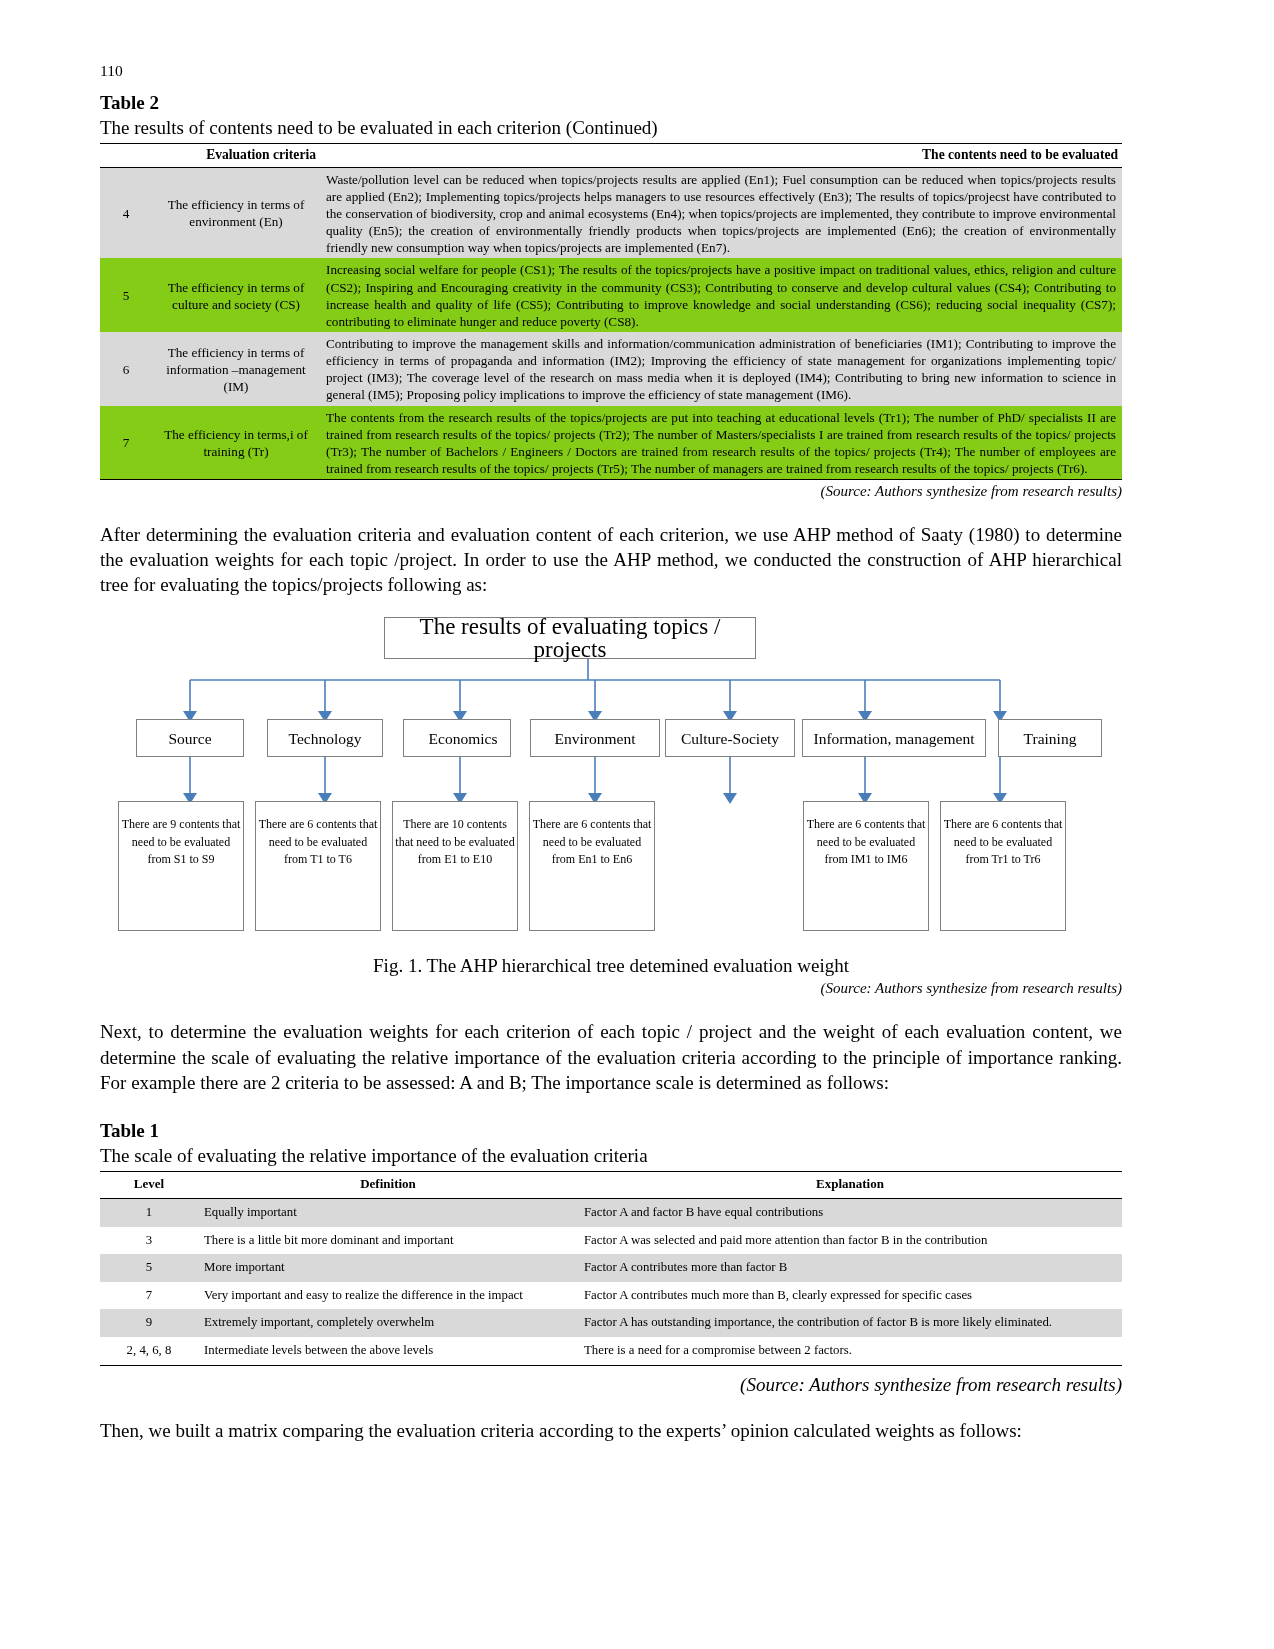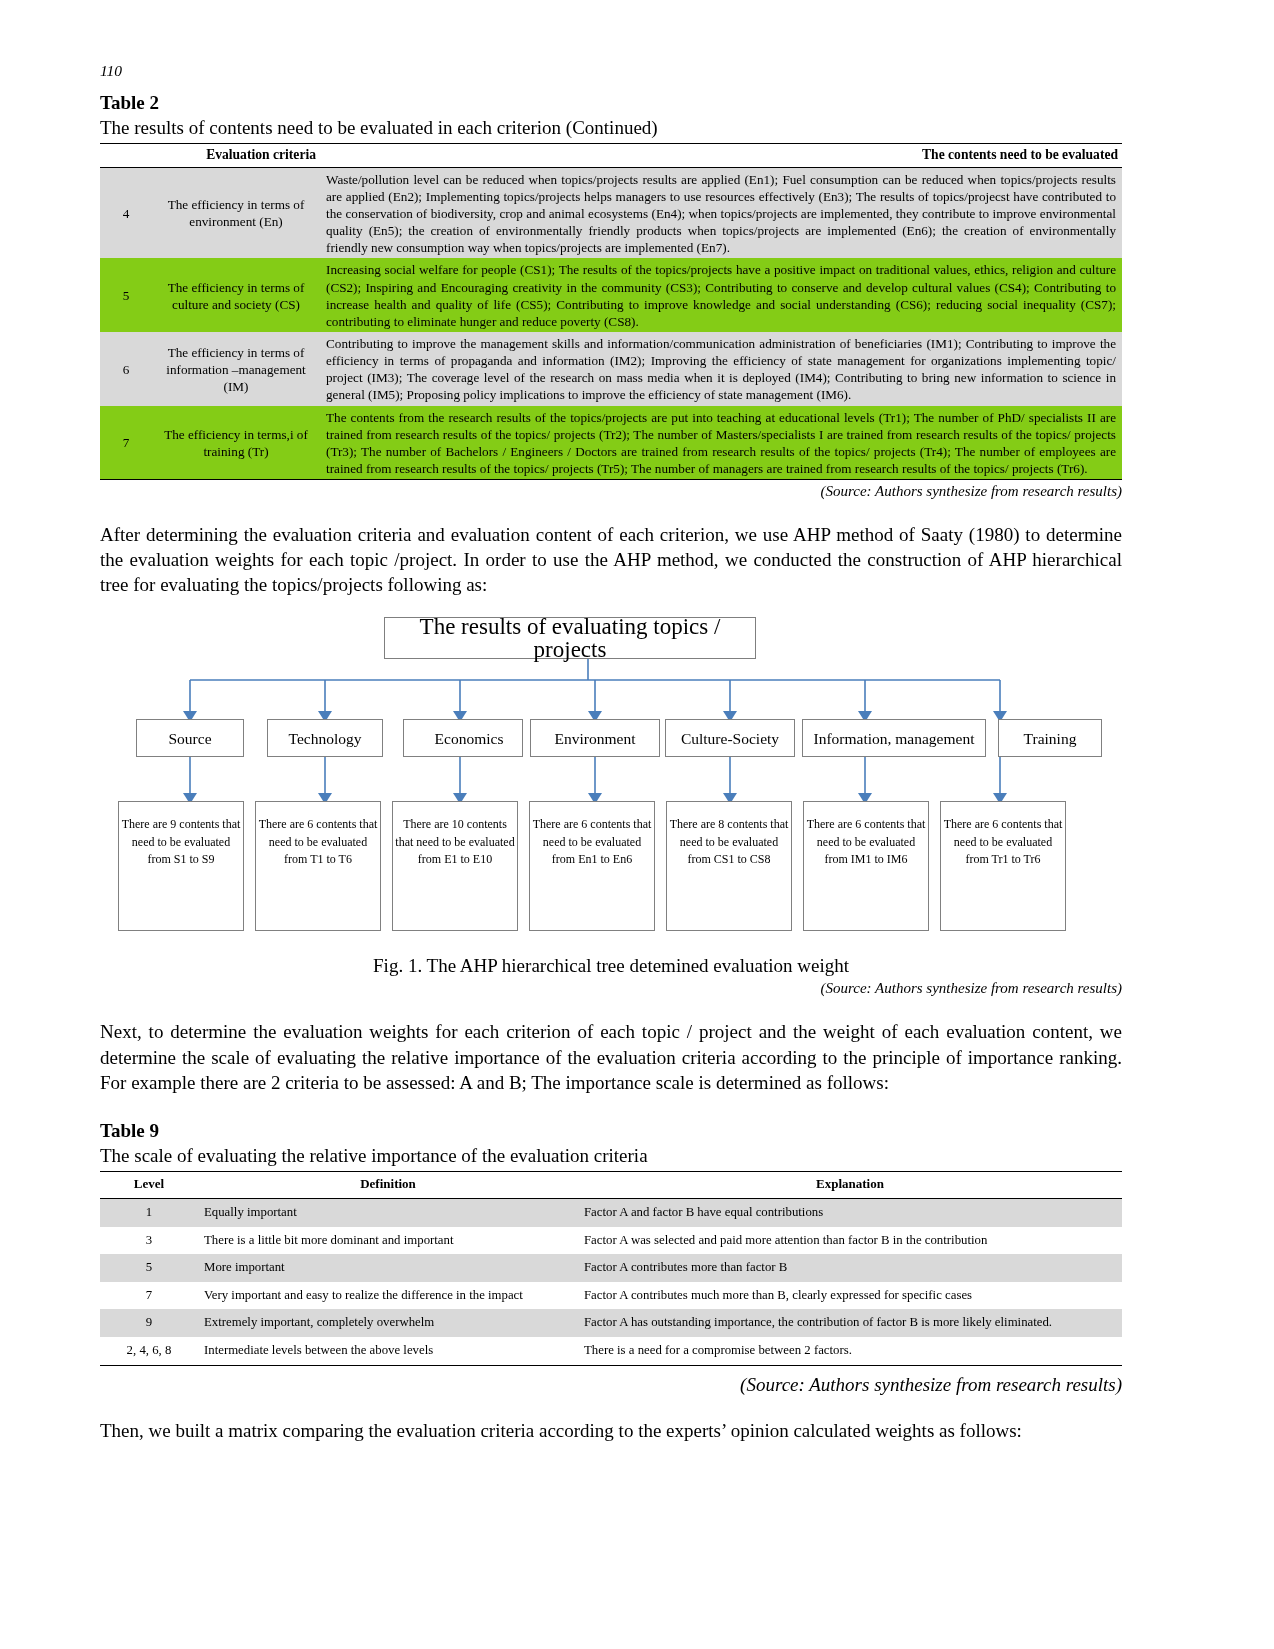--- a/index.html
+++ b/index.html
@@ -26,21 +26,20 @@
     position: absolute;
     left: 100px;
     top: 62px;
     width: 1022px;
   }
 
   .page-number {
     font-size: 15.5px;
     line-height: 1.2;
     margin-bottom: 10px;
-    font-style: italic;
   }
   .tbl-label {
     font-size: 19px;
     font-weight: bold;
     line-height: 1.3;
   }
   .tbl-caption {
     font-size: 19px;
     line-height: 1.35;
     margin-bottom: 2px;
@@ -254,21 +253,21 @@
       <div class="box root" style="left:284px; top:8px; width:372px; height:42px;">
         <span>The results of evaluating topics / projects</span>
       </div>
 
       <div class="box lvl1" style="left:36px; top:110px; width:108px; height:38px;">
         <span>Source</span>
       </div>
       <div class="box lvl1" style="left:167px; top:110px; width:116px; height:38px;">
         <span>Technology</span>
       </div>
-      <div class="box lvl1" style="left:303px; top:110px; width:120px; height:38px;padding-left:12px;">
+      <div class="box lvl1" style="left:303px; top:110px; width:108px; height:38px;padding-left:12px;">
         <span>Economics</span>
       </div>
       <div class="box lvl1" style="left:430px; top:110px; width:130px; height:38px;">
         <span>Environment</span>
       </div>
       <div class="box lvl1" style="left:565px; top:110px; width:130px; height:38px;">
         <span>Culture-Society</span>
       </div>
       <div class="box lvl1" style="left:702px; top:110px; width:184px; height:38px;">
         <span>Information, management</span>
@@ -281,40 +280,37 @@
         <span>There are 9 contents that need to be evaluated from S1 to S9</span>
       </div>
       <div class="box leaf" style="left:155px; top:192px; width:126px; height:130px;">
         <span>There are 6 contents that need to be evaluated from T1 to T6</span>
       </div>
       <div class="box leaf" style="left:292px; top:192px; width:126px; height:130px;">
         <span>There are 10 contents that need to be evaluated from E1 to E10</span>
       </div>
       <div class="box leaf" style="left:429px; top:192px; width:126px; height:130px;">
         <span>There are 6 contents that need to be evaluated from En1 to En6</span>
-      </div>
-      <div class="box leaf" style="left:566px; top:192px; width:126px; height:130px;">
-        <span>There are 8 contents that need to be evaluated from CS1 to CS8</span>
       </div>
       <div class="box leaf" style="left:703px; top:192px; width:126px; height:130px;">
         <span>There are 6 contents that need to be evaluated from IM1 to IM6</span>
       </div>
       <div class="box leaf" style="left:840px; top:192px; width:126px; height:130px;">
         <span>There are 6 contents that need to be evaluated from Tr1 to Tr6</span>
       </div>
     </div>
 
     <div class="fig-caption">
       <b>Fig. 1.</b><span> The AHP hierarchical tree detemined evaluation weight</span>
     </div>
     <div class="source-line">(Source: Authors synthesize from research results)</div>
 
     <p class="para">Next, to determine the evaluation weights for each criterion of each topic / project and the weight of each evaluation content, we determine the scale of evaluating the relative importance of the evaluation criteria according to the principle of importance ranking. For example there are 2 criteria to be assessed: A and B; The importance scale is determined as follows:</p>
 
-    <div class="tbl-label" style="margin-top:24px;">Table 9</div>
+    <div class="tbl-label" style="margin-top:24px;">Table 1</div>
     <div class="tbl-caption">The scale of evaluating the relative importance of the evaluation criteria</div>
 
     <table class="t3">
       <colgroup>
         <col class="t3-collevel">
           <col class="t3-coldef">
           <col>
       </colgroup>
       <thead>
         <tr>

